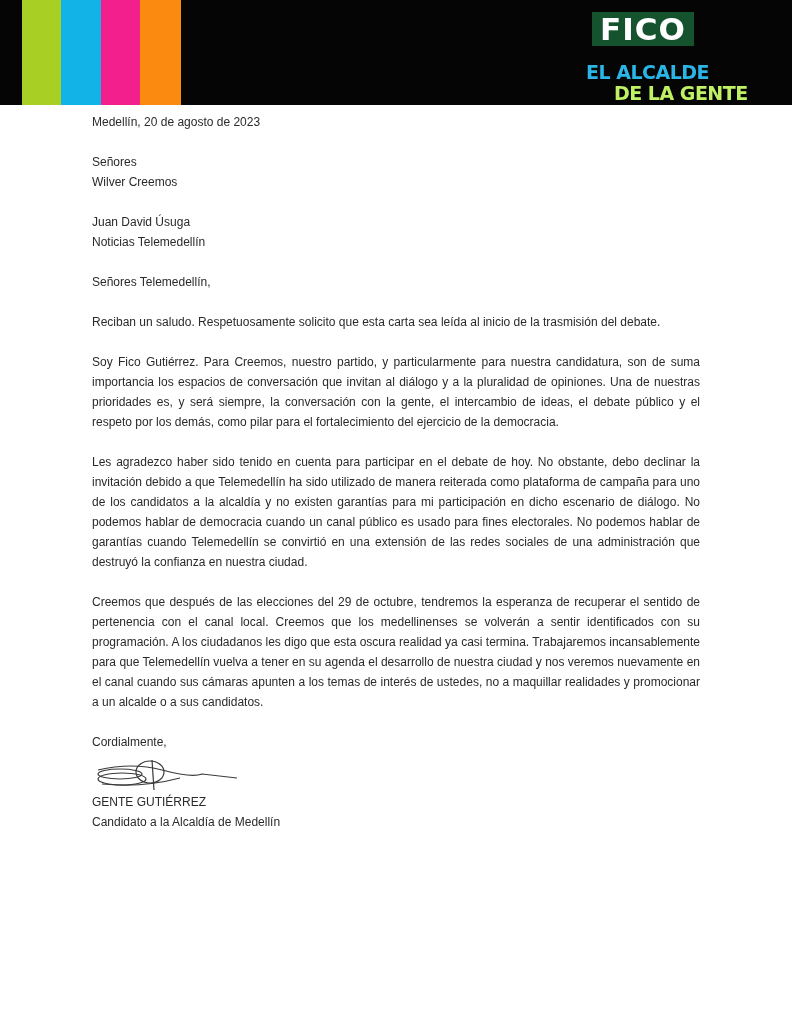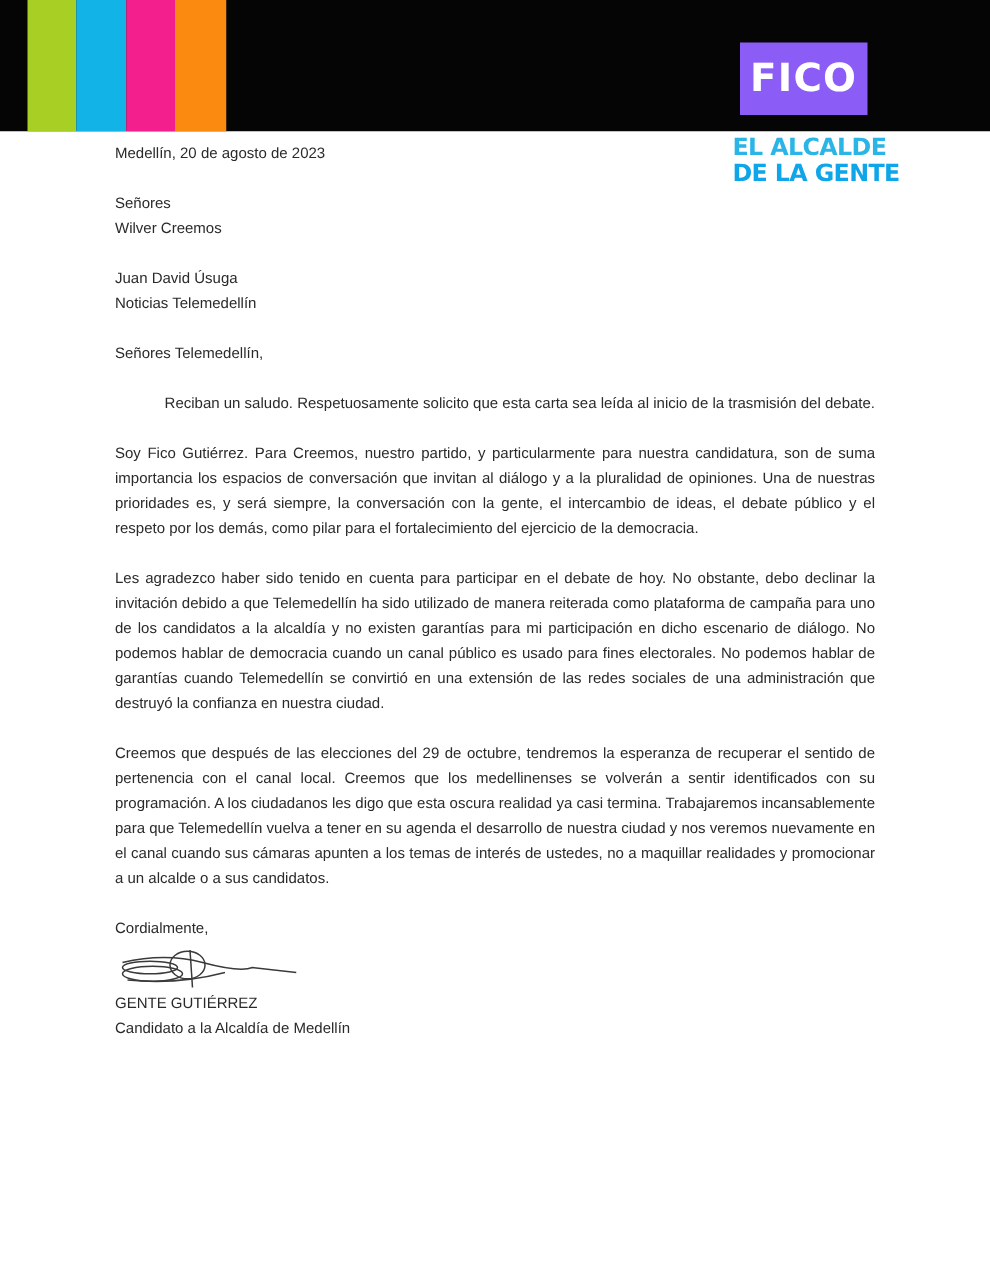--- a/index.html
+++ b/index.html
@@ -4,23 +4,23 @@
 <style>
   html, body { margin: 0; padding: 0; }
   body {
     width: 792px; height: 1024px; background: #ffffff; position: relative; overflow: hidden;
     font-family: "Liberation Sans", "DejaVu Sans", sans-serif; color: #2a2a2a;
   }
   .header { position: absolute; left: 0; top: 0; width: 792px; height: 105px; background: #050505; }
   .stripe { position: absolute; top: 0; height: 105px; }
   .logo { position: absolute; left: 586px; top: 12px; width: 140px; }
   .logo-fico {
-    display: inline-block; margin-left: 6px; background: #8b5cf6; color: #ffffff;
+    display: inline-block; margin-left: 6px; background: #14532d; color: #ffffff;
     font-family: "DejaVu Sans", sans-serif; font-weight: bold; font-size: 31px; line-height: 34px;
-    padding: 12px 8px; letter-spacing: 1px; margin-top: 22px;
+    padding: 0 8px; letter-spacing: 1px;
   }
   .logo-line {
     font-family: "DejaVu Sans", sans-serif; font-weight: bold; font-size: 19px; line-height: 21px;
     letter-spacing: -0.5px; white-space: nowrap;
   }
   .logo-l2 { margin-top: 16px; }
   .letter { position: absolute; left: 92px; top: 112px; width: 608px; font-size: 12px; line-height: 20px; }
   .letter p { margin: 0; }
   .gap-s { height: 20px; }
   .justify { text-align: justify; }
@@ -32,36 +32,36 @@
 
 <div class="header">
   <div class="stripe" style="left:22px;width:39px;background:#a8cf24;"></div>
   <div class="stripe" style="left:61px;width:40px;background:#12b4e8;"></div>
   <div class="stripe" style="left:101px;width:39px;background:#f21f8c;"></div>
   <div class="stripe" style="left:140px;width:41px;background:#fb8a10;"></div>
 
   <div class="logo">
     <div class="logo-fico">FICO</div>
     <div class="logo-line logo-l2" style="color:#2ab5e6;">EL ALCALDE</div>
-    <div class="logo-line" style="color:#0ea5e9;">DE LA GENTE</div>
+    <div class="logo-line" style="color:#bef264;margin-left:28px;">DE LA GENTE</div>
   </div>
 </div>
 
 <div class="letter">
   <p>Medellín, 20 de agosto de 2023</p>
   <div class="gap-s"></div>
   <p>Señores</p>
   <p>Wilver Creemos</p>
   <div class="gap-s"></div>
   <p>Juan David Úsuga</p>
   <p>Noticias Telemedellín</p>
   <div class="gap-s"></div>
   <p>Señores Telemedellín,</p>
   <div class="gap-s"></div>
-  <p class="justify" style="text-align:right;">Reciban un saludo. Respetuosamente solicito que esta carta sea leída al inicio de la trasmisión del debate.</p>
+  <p class="justify" style="text-align:left;">Reciban un saludo. Respetuosamente solicito que esta carta sea leída al inicio de la trasmisión del debate.</p>
   <div class="gap-s"></div>
   <p class="justify">Soy Fico Gutiérrez. Para Creemos, nuestro partido, y particularmente para nuestra candidatura, son de suma importancia los espacios de conversación que invitan al diálogo y a la pluralidad de opiniones. Una de nuestras prioridades es, y será siempre, la conversación con la gente, el intercambio de ideas, el debate público y el respeto por los demás, como pilar para el fortalecimiento del ejercicio de la democracia.</p>
   <div class="gap-s"></div>
   <p class="justify">Les agradezco haber sido tenido en cuenta para participar en el debate de hoy. No obstante, debo declinar la invitación debido a que Telemedellín ha sido utilizado de manera reiterada como plataforma de campaña para uno de los candidatos a la alcaldía y no existen garantías para mi participación en dicho escenario de diálogo. No podemos hablar de democracia cuando un canal público es usado para fines electorales. No podemos hablar de garantías cuando Telemedellín se convirtió en una extensión de las redes sociales de una administración que destruyó la confianza en nuestra ciudad.</p>
   <div class="gap-s"></div>
   <p class="justify">Creemos que después de las elecciones del 29 de octubre, tendremos la esperanza de recuperar el sentido de pertenencia con el canal local. Creemos que los medellinenses se volverán a sentir identificados con su programación. A los ciudadanos les digo que esta oscura realidad ya casi termina. Trabajaremos incansablemente para que Telemedellín vuelva a tener en su agenda el desarrollo de nuestra ciudad y nos veremos nuevamente en el canal cuando sus cámaras apunten a los temas de interés de ustedes, no a maquillar realidades y promocionar a un alcalde o a sus candidatos.</p>
   <div class="gap-s"></div>
   <p>Cordialmente,</p>
 
   <div class="signature">

